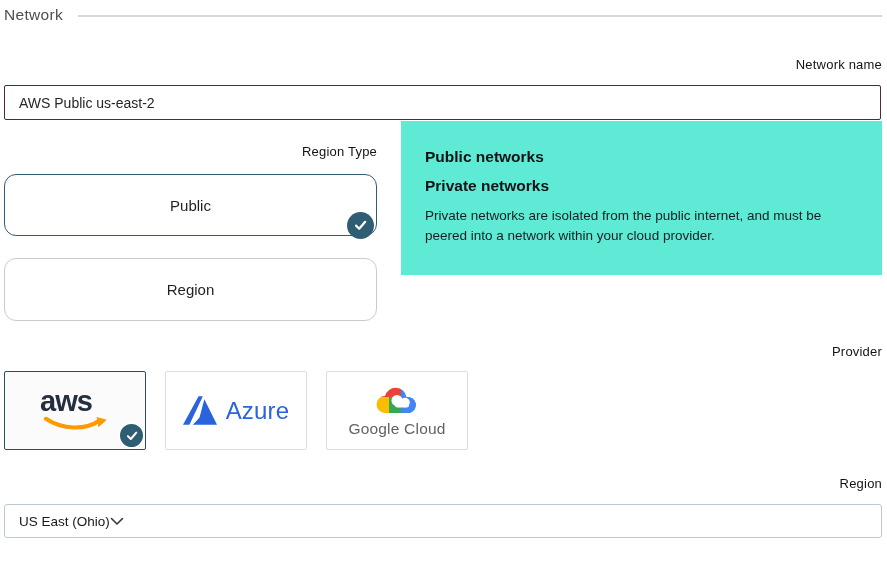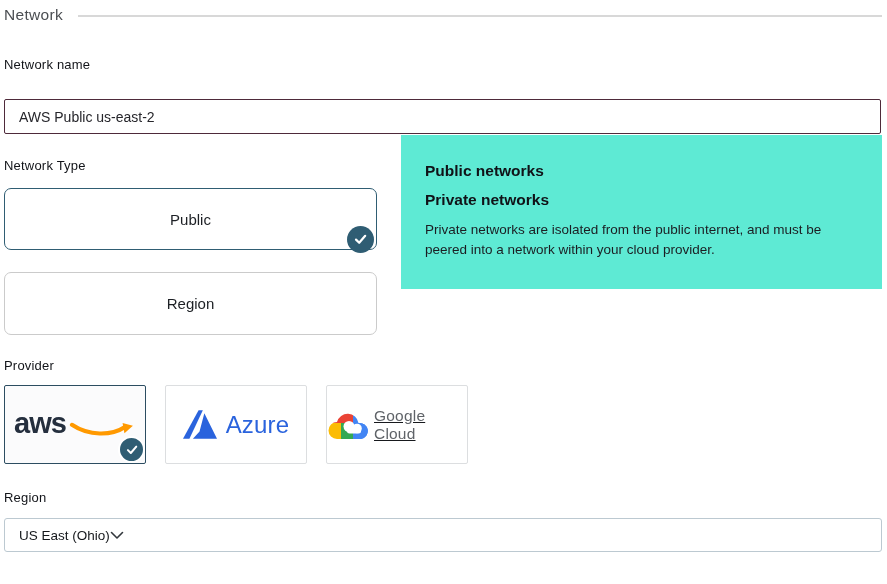--- a/index.html
+++ b/index.html
@@ -11,40 +11,40 @@
     overflow:hidden;
   }
   .page { width:887px; height:584px; padding:4px 5px 0 4px; }
 
   
   .section-header { display:flex; align-items:center; gap:15px; margin-top:2px; }
   .section-title { font-size:15.5px; font-weight:400; color:#4b4e52; letter-spacing:.3px; }
   .section-rule { flex:1; height:2px; background:#d8d8d8; margin-top:1px; }
 
   
-  .field-label { font-size:13px; color:#121419; letter-spacing:.2px; }
+  .field-label { font-size:13px; color:#121419; letter-spacing:.2px;text-align:right; }
   .lbl-netname { margin-top:33px; }
   .lbl-nettype { margin-top:24px; }
   .lbl-provider { margin-top:23px; }
   .lbl-region { margin-top:26px; }
 
   
   .text-input {
-    display:block; width:877px; height:35px; margin-top:27px;
+    display:block; width:877px; height:35px; margin-top:13px;
     border:1px solid #4e2a3a; border-radius:2px;
     padding:10px 14px; font-size:14px; color:#26262b;
     font-family:inherit; background:#fff; outline:none;
   }
 
   
   .type-section { display:flex; align-items:flex-start; }
   .type-left { width:373px; flex:none; }
   .type-card {
     position:relative; height:62px; margin-top:15px;
-    border:1px solid #cbcbcb; border-radius:7px; background:#fff;
+    border:1px solid #cbcbcb; border-radius:12px; background:#fff;
     display:flex; align-items:center; justify-content:center;
     font-size:15px; color:#1d2025; cursor:pointer;
   }
   .type-card + .type-card { margin-top:22px; height:63px; }
   .type-card.selected { border-color:#2f5d73; }
 
   .check-badge {
     position:absolute; width:27px; height:27px; border-radius:50%;
     background:#2f5d73; display:flex; align-items:center; justify-content:center;
   }
@@ -61,25 +61,25 @@
   
   .provider-row { display:flex; gap:19px; margin-top:12px; }
   .provider-card {
     position:relative; width:142px; height:79px;
     border:1px solid #dcdee0; border-radius:2px; background:#fff;
     display:flex; align-items:center; justify-content:center; cursor:pointer;
   }
   .provider-card.selected { border-color:#2c4d61; background:#fbfbfc; }
   .provider-card .check-badge { right:0; bottom:0; width:27px; height:27px; border:2px solid #fff; }
 
-  .aws-logo { display:flex; flex-direction:row; align-items:flex-end; margin-top:-2px; }
+  .aws-logo { display:flex; flex-direction:column; align-items:flex-start; margin-top:-2px; }
   .aws-word { font-size:29px; font-weight:700; letter-spacing:-1px; color:#252f3e; line-height:.95; }
   .azure-logo { display:flex; align-items:center; gap:9px; }
   .azure-word { font-size:24px; color:#2a63dd; letter-spacing:.2px; }
-  .gcp-logo { display:flex; flex-direction:row; align-items:flex-end; gap:3px;text-decoration:underline; }
+  .gcp-logo { display:flex; flex-direction:column; align-items:center; gap:3px; }
   .gcp-word { font-size:15.5px; color:#5f6368; letter-spacing:.2px; }
 
   
   .select-box {
     margin-top:13px; width:878px; height:34px;
     border:1px solid #bcc9d1; border-radius:3px; background:#fff;
     display:flex; align-items:center; 
     padding:0 17px 0 14px; font-size:13.5px; color:#15181c; cursor:pointer;
   }
 </style>
@@ -91,21 +91,21 @@
   <div class="section-header">
     <span class="section-title">Network</span>
     <span class="section-rule"></span>
   </div>
 
   <div class="field-label lbl-netname">Network name</div>
   <input class="text-input" type="text" value="AWS Public us-east-2" style="">
 
   <div class="type-section">
     <div class="type-left">
-      <div class="field-label lbl-nettype">Network Type</div>
+      <div class="field-label lbl-nettype">Region Type</div>
 
       <div class="type-card selected">
         <span>Public</span>
         <span class="check-badge">
           <svg width="13" height="11" viewBox="0 0 13 11">
               <polyline points="2,5.6 5.2,8.8 11.2,1.8" fill="none" stroke="#ffffff" stroke-width="2.2" stroke-linecap="round" stroke-linejoin="round"></polyline>
             </svg>
         </span>
       </div>
 

